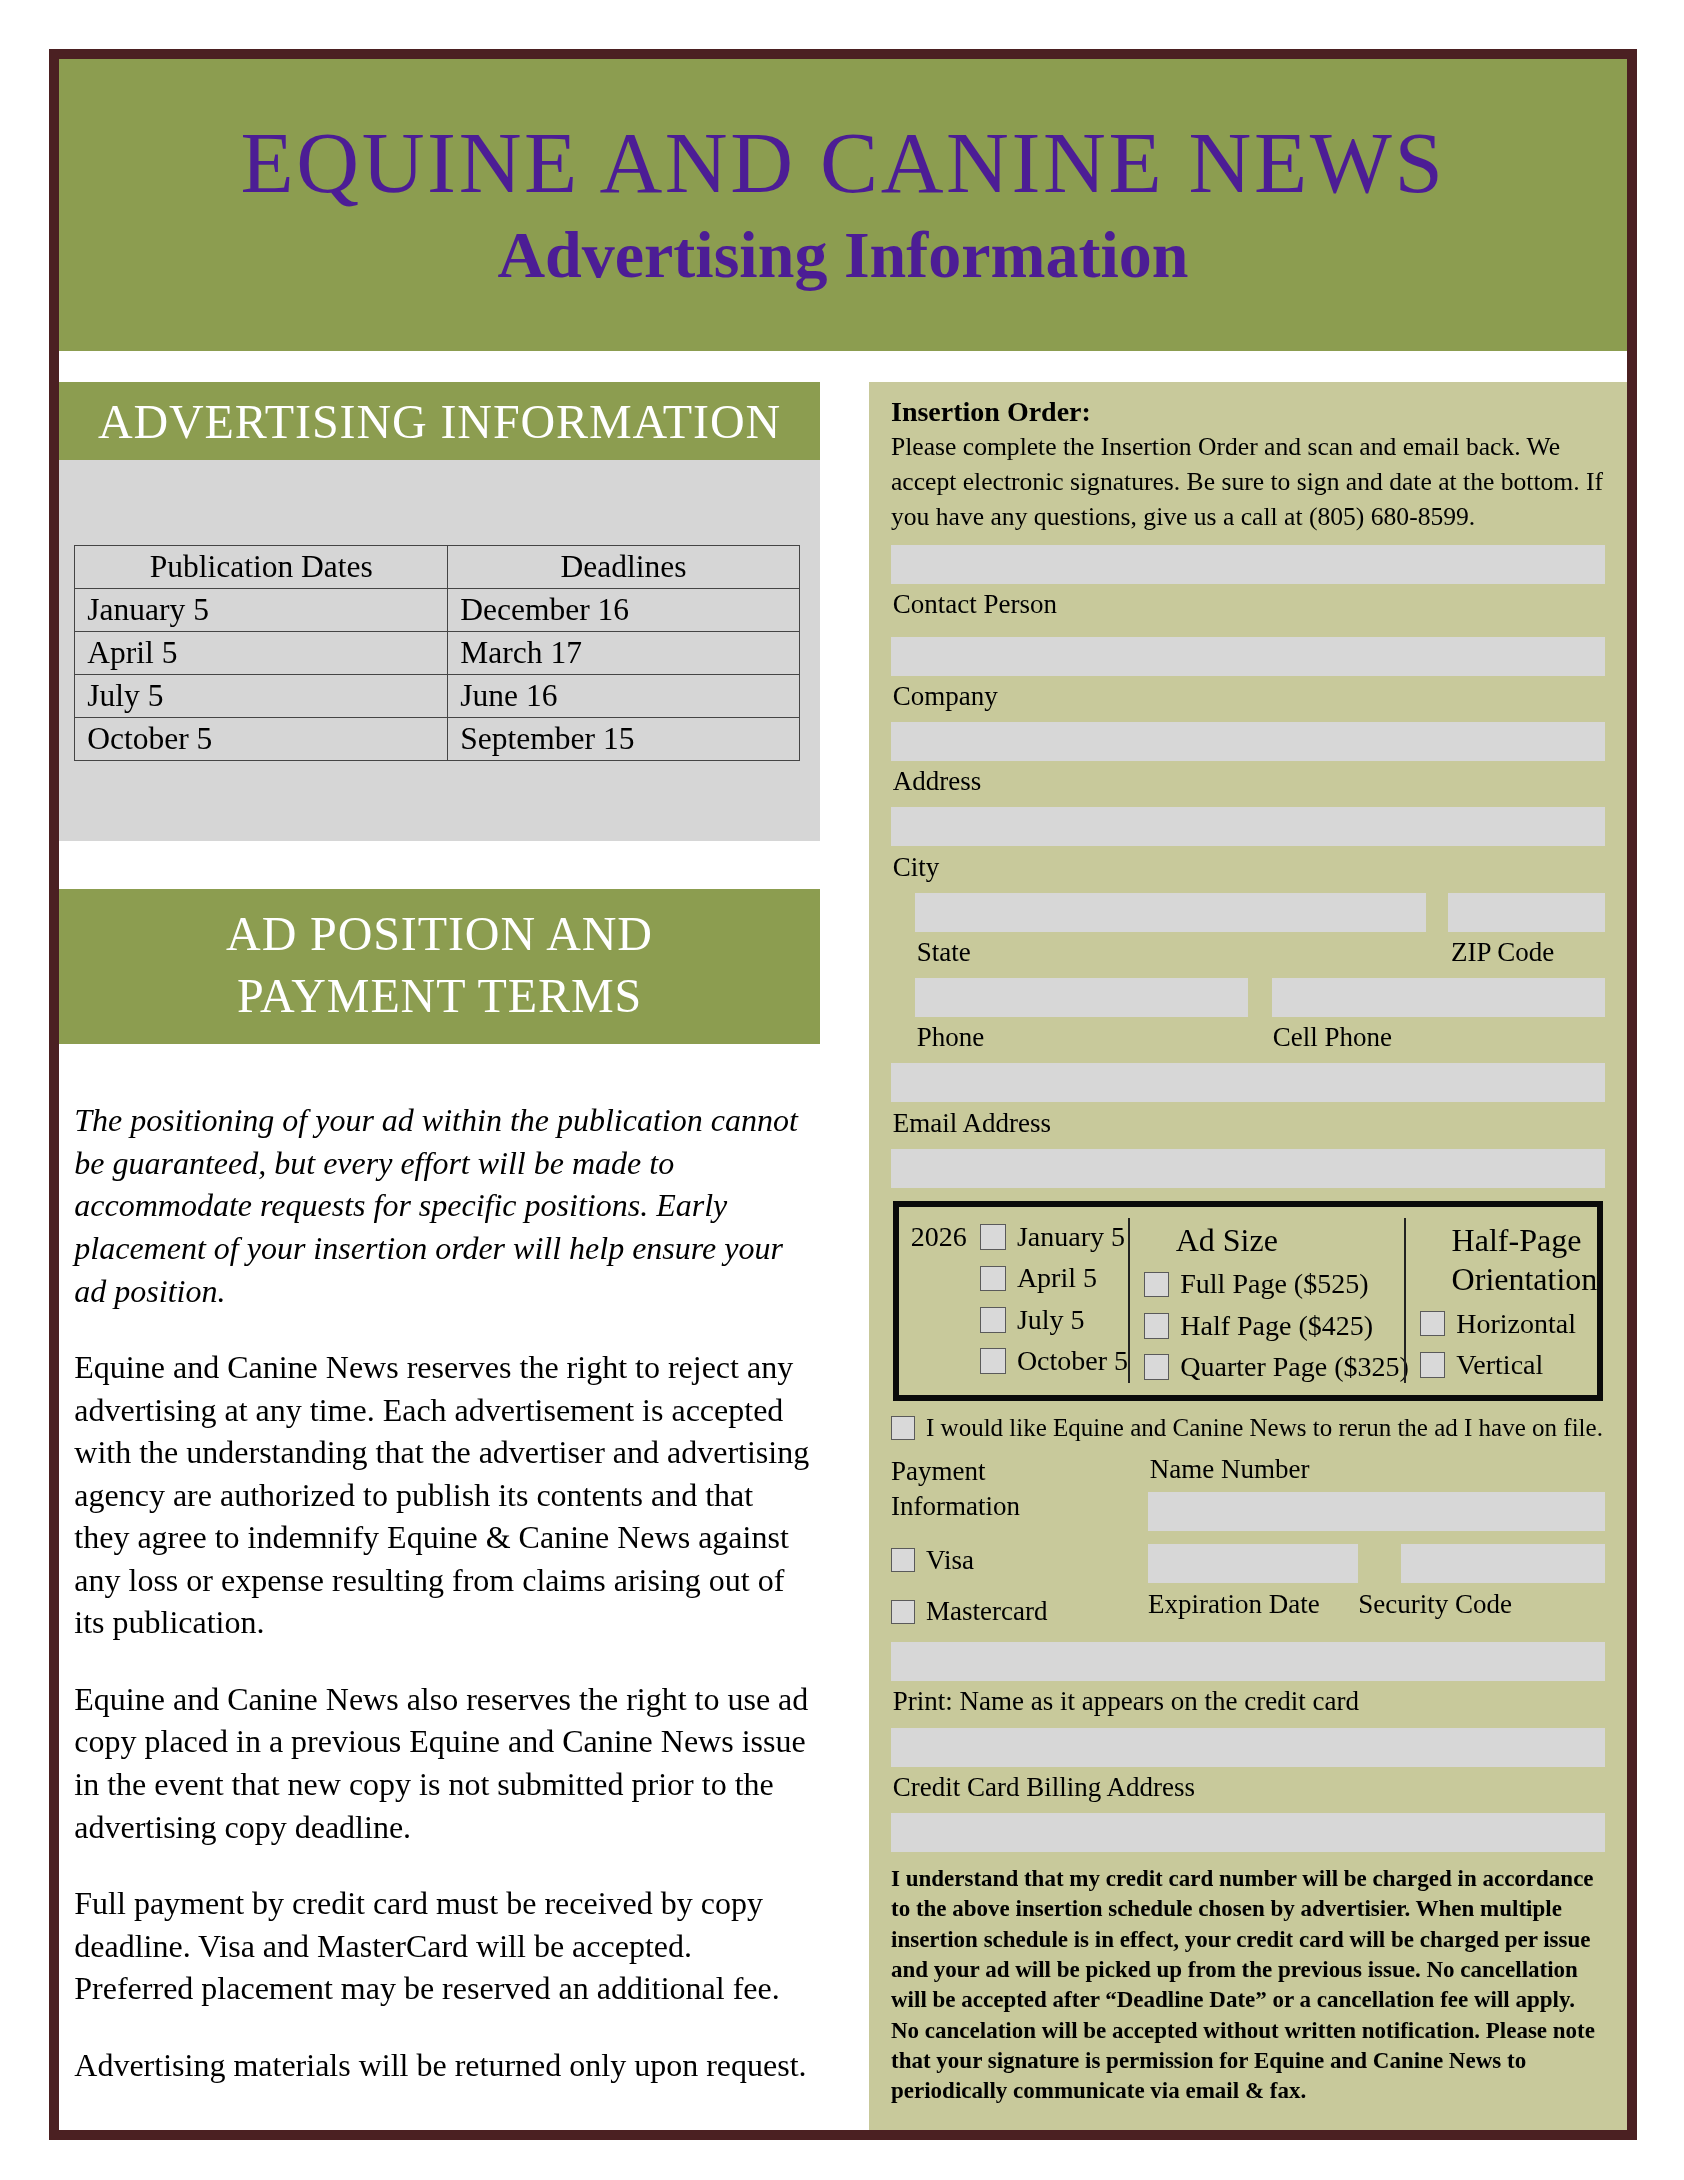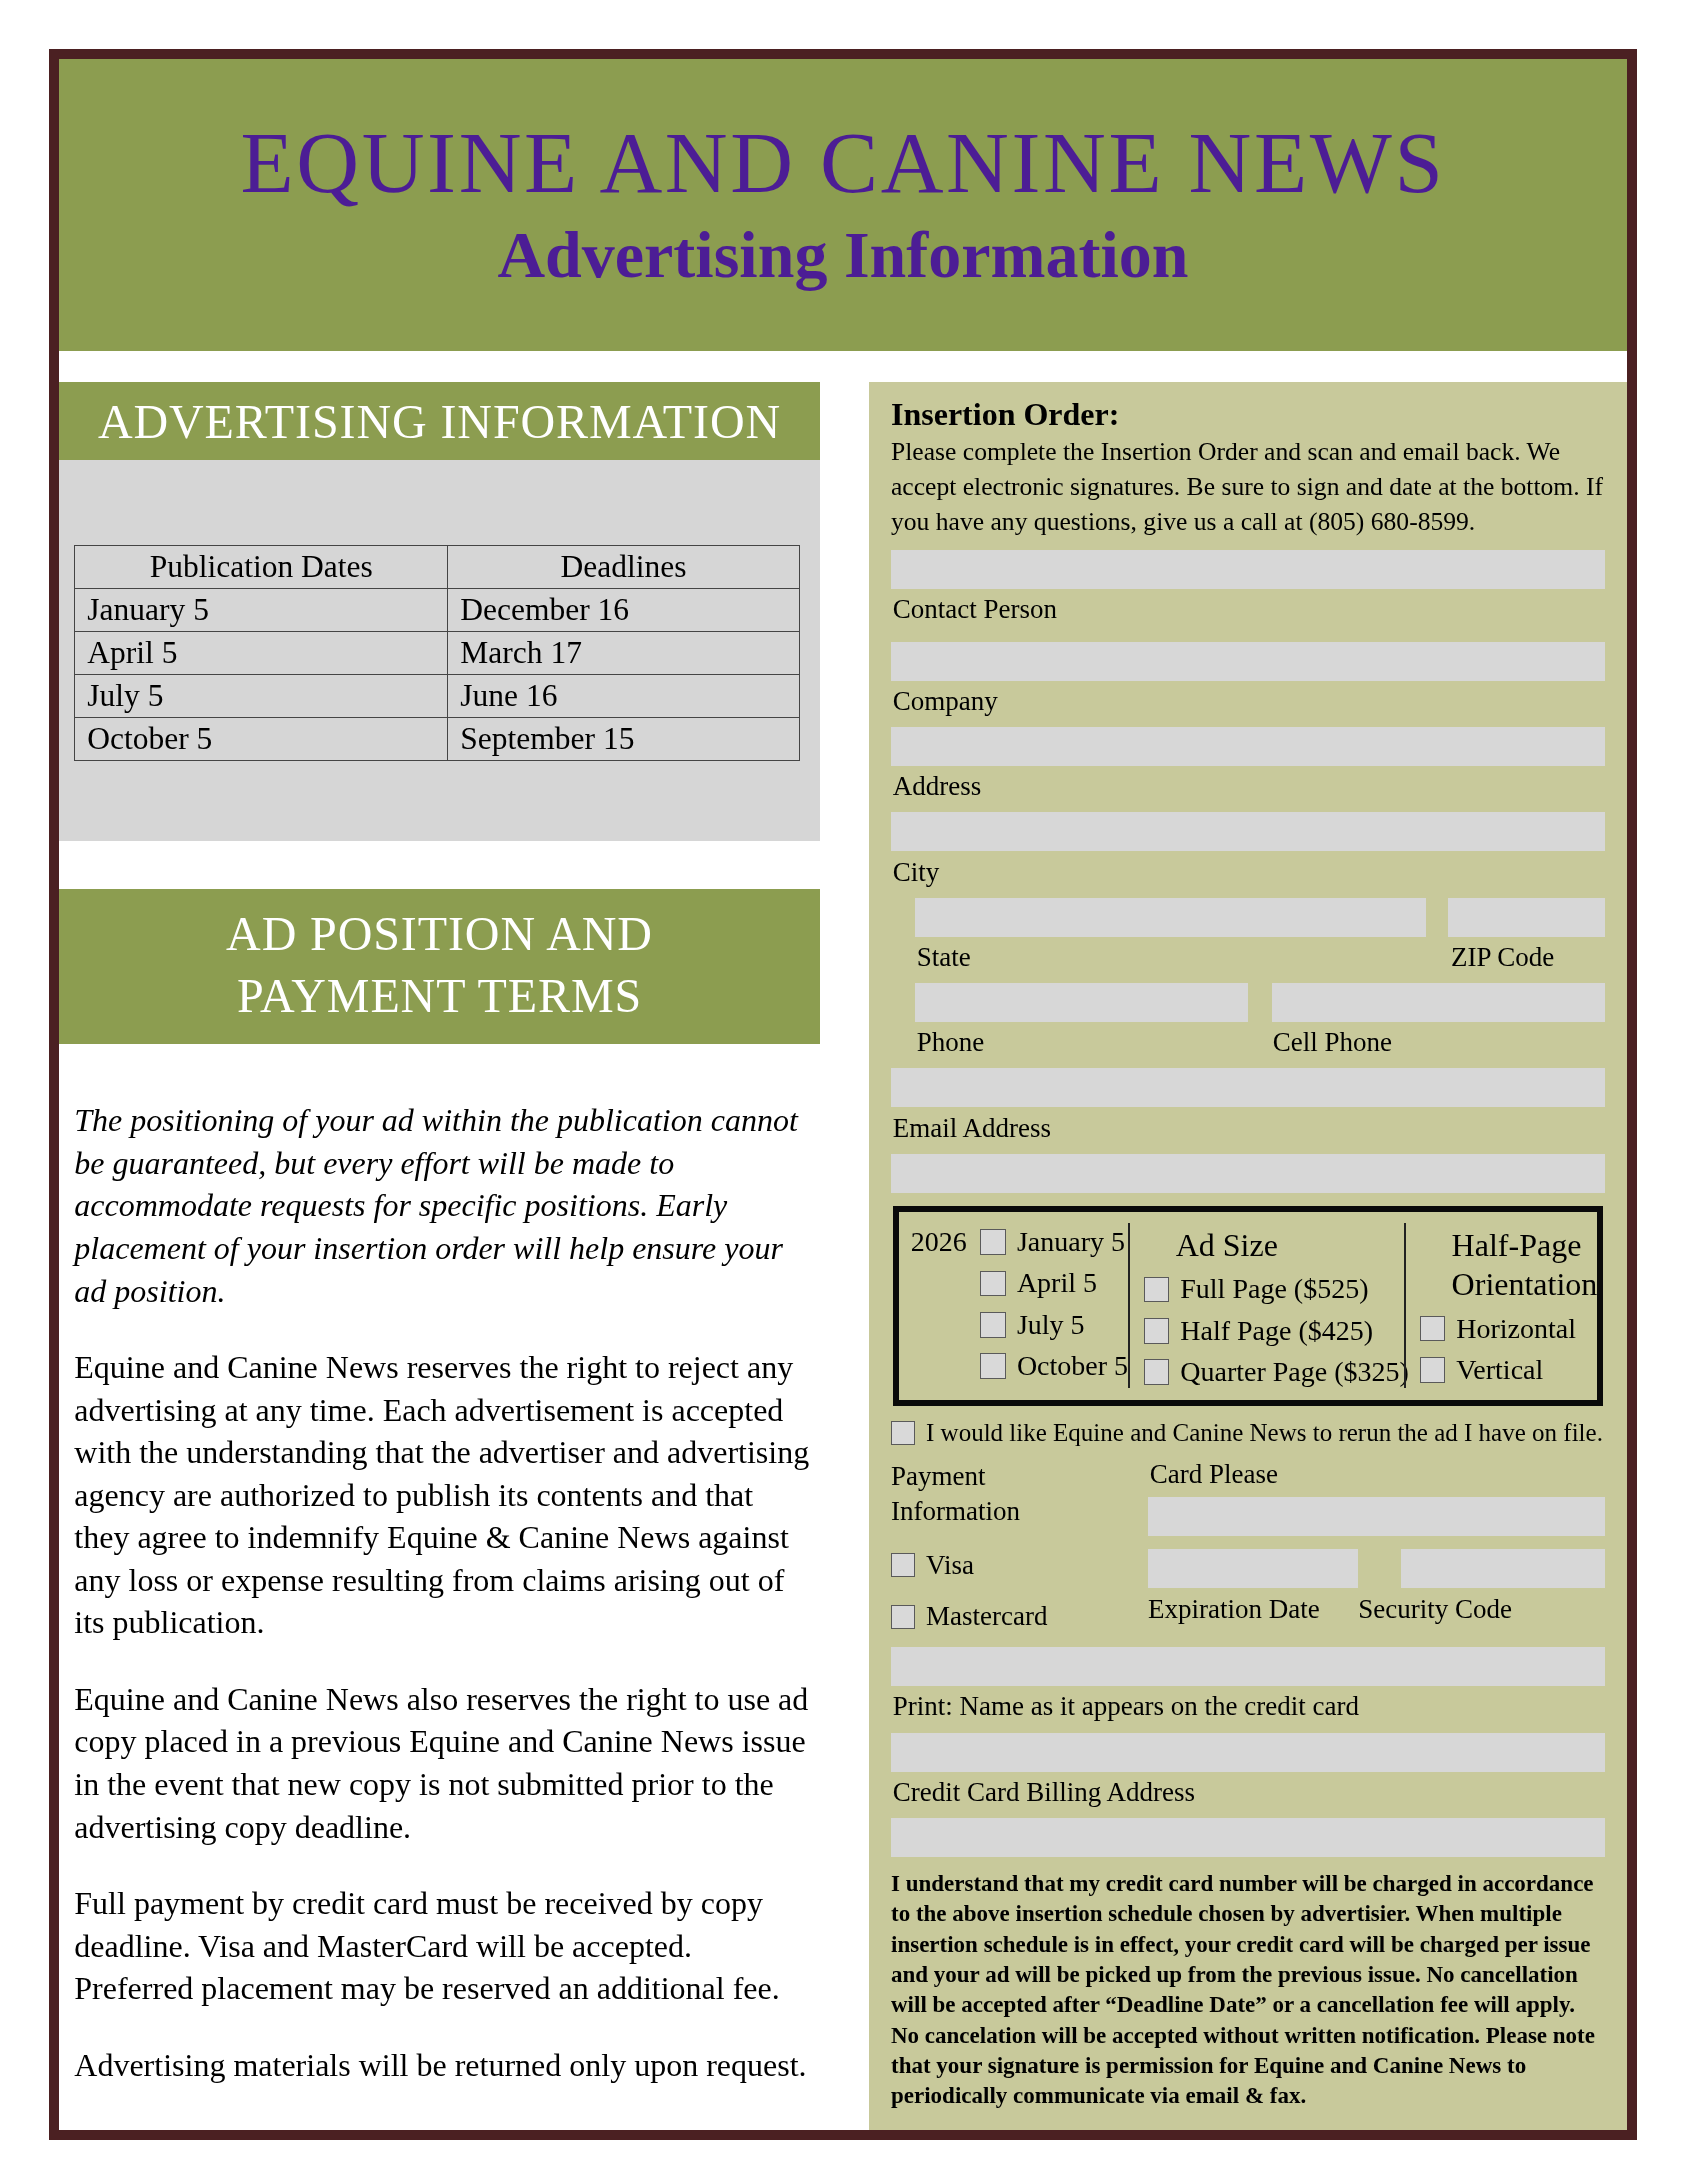--- a/index.html
+++ b/index.html
@@ -28,21 +28,21 @@
   .pubtable th, .pubtable td { border:1.7px solid #454545; height:43px; font-weight:normal; }
   .pubtable th { text-align:center; }
   .pubtable th:first-child { width:51.5%; }
   .pubtable td { text-align:left; padding-left:12px; }
   .bar2 { margin-top:48px; background:#8c9d50; color:#fff; font-size:48px; letter-spacing:0.9px;
           text-align:center; padding:13.6px 0 17px; line-height:1.3; }
   .para { font-size:32px; line-height:1.33; margin:34px 6.8px 0 15.3px; }
   .para.first { margin-top:55px;font-style:italic; }
 
   
-  .io-title { font-size:32px; font-weight:bold; }
+  .io-title { font-size:28px; font-weight:bold; }
   .io-body  { font-size:25.6px; line-height:1.37; margin-top:1.7px; }
   .input { height:39px; background:#d7d7d7; }
   .grp { margin-top:10.2px; }
   .flabel { font-size:27px; margin:5.1px 0 0 1.7px; line-height:1.15; }
   .frow { display:flex;margin-left:24px; }
   .w-state { width:74%; margin-right:22px; }
   .w-zip { flex:1; }
   .w-half { width:calc(50% - 12px); }
   .w-half + .w-half { margin-left:24px; }
   .lab-state { width:74%; margin-right:22px; }
@@ -255,21 +255,21 @@
             <div class="method">
               <span class="cb"></span>
               <span>Visa</span>
             </div>
             <div class="method">
               <span class="cb"></span>
               <span>Mastercard</span>
             </div>
           </div>
           <div class="pay-right">
-            <div class="flabel top">Card Please</div>
+            <div class="flabel top">Name Number</div>
             <div class="input"></div>
             <div class="payrow">
               <div class="input w-exp"></div>
               <div class="input w-sec"></div>
             </div>
             <div class="payrow" style="margin-top:5.1px;">
               <div class="flabel lab-exp" style="margin:0;">Expiration Date</div>
               <div class="flabel lab-sec" style="margin:0;">Security Code</div>
             </div>
           </div>

